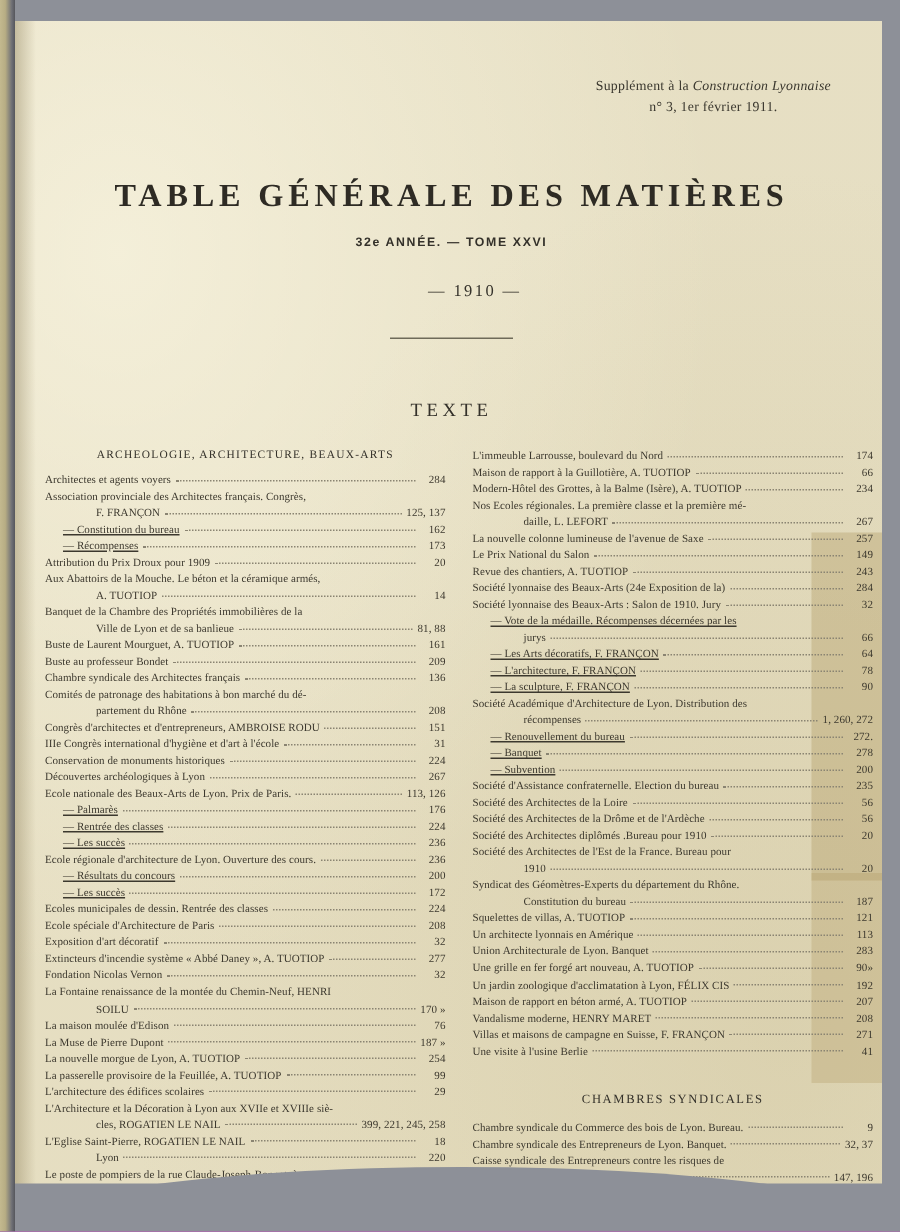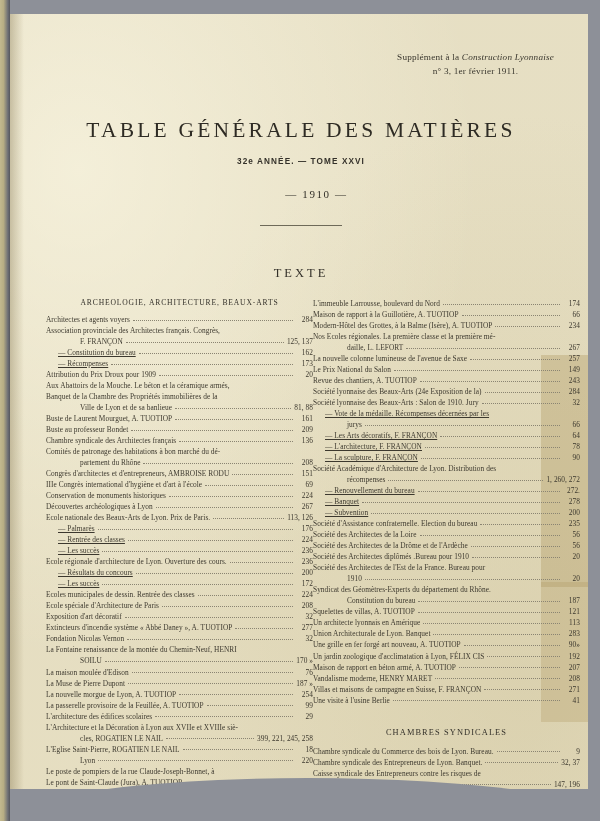--- a/index.html
+++ b/index.html
@@ -136,21 +136,21 @@
   }
   .supplement .ital { font-style: italic; }
 
   .doc-title {
     position: absolute;
     left: 0; right: 0;
     top: 106px;
     text-align: center;
     font-size: 21.5px;
     letter-spacing: 3.2px;
-    font-weight: normal;
+    font-weight: bold;
     color: #2e2b24;
     margin: 0;
   }
   .doc-subtitle {
     position: absolute;
     left: 0; right: 0;
     top: 145px;
     text-align: center;
     font-family: "Liberation Sans", sans-serif;
     font-size: 8.2px;
@@ -187,21 +187,21 @@
     color: #34312a;
   }
 
   
   .columns {
     position: absolute;
     left: 22px;
     top: 286px;
     width: 552px;
     display: flex;
-    margin-left: 16px;
+    gap: 18px;
   }
   .col { width: 267px; }
 
   .col-head {
     text-align: center;
     font-size: 7.6px;
     letter-spacing: .85px;
     margin-bottom: 7px;
     color: #34312a;
     white-space: nowrap;
@@ -301,20 +301,25 @@
               <div class="entry">
                 <span class="label">Attribution du Prix Droux pour 1909</span>
                 <span class="leader"></span>
                 <span class="pg">20</span>
               </div>
               <div class="entry noleader">
                 <span class="label">Aux Abattoirs de la Mouche. Le béton et la céramique armés,</span>
                 <span class="leader"></span>
                 <span class="pg"></span>
               </div>
+              <div class="entry cont">
+                <span class="label">A. TUOTIOP</span>
+                <span class="leader"></span>
+                <span class="pg">14</span>
+              </div>
               <div class="entry noleader">
                 <span class="label">Banquet de la Chambre des Propriétés immobilières de la</span>
                 <span class="leader"></span>
                 <span class="pg"></span>
               </div>
               <div class="entry cont">
                 <span class="label">Ville de Lyon et de sa banlieue</span>
                 <span class="leader"></span>
                 <span class="pg">81,   88</span>
               </div>
@@ -344,21 +349,21 @@
                 <span class="pg">208</span>
               </div>
               <div class="entry">
                 <span class="label">Congrès d'architectes et d'entrepreneurs, AMBROISE RODU</span>
                 <span class="leader"></span>
                 <span class="pg">151</span>
               </div>
               <div class="entry">
                 <span class="label">IIIe Congrès international d'hygiène et d'art à l'école</span>
                 <span class="leader"></span>
-                <span class="pg">69</span>
+                <span class="pg">31</span>
               </div>
               <div class="entry">
                 <span class="label">Conservation de monuments historiques</span>
                 <span class="leader"></span>
                 <span class="pg">224</span>
               </div>
               <div class="entry">
                 <span class="label">Découvertes archéologiques à Lyon</span>
                 <span class="leader"></span>
                 <span class="pg">267</span>

